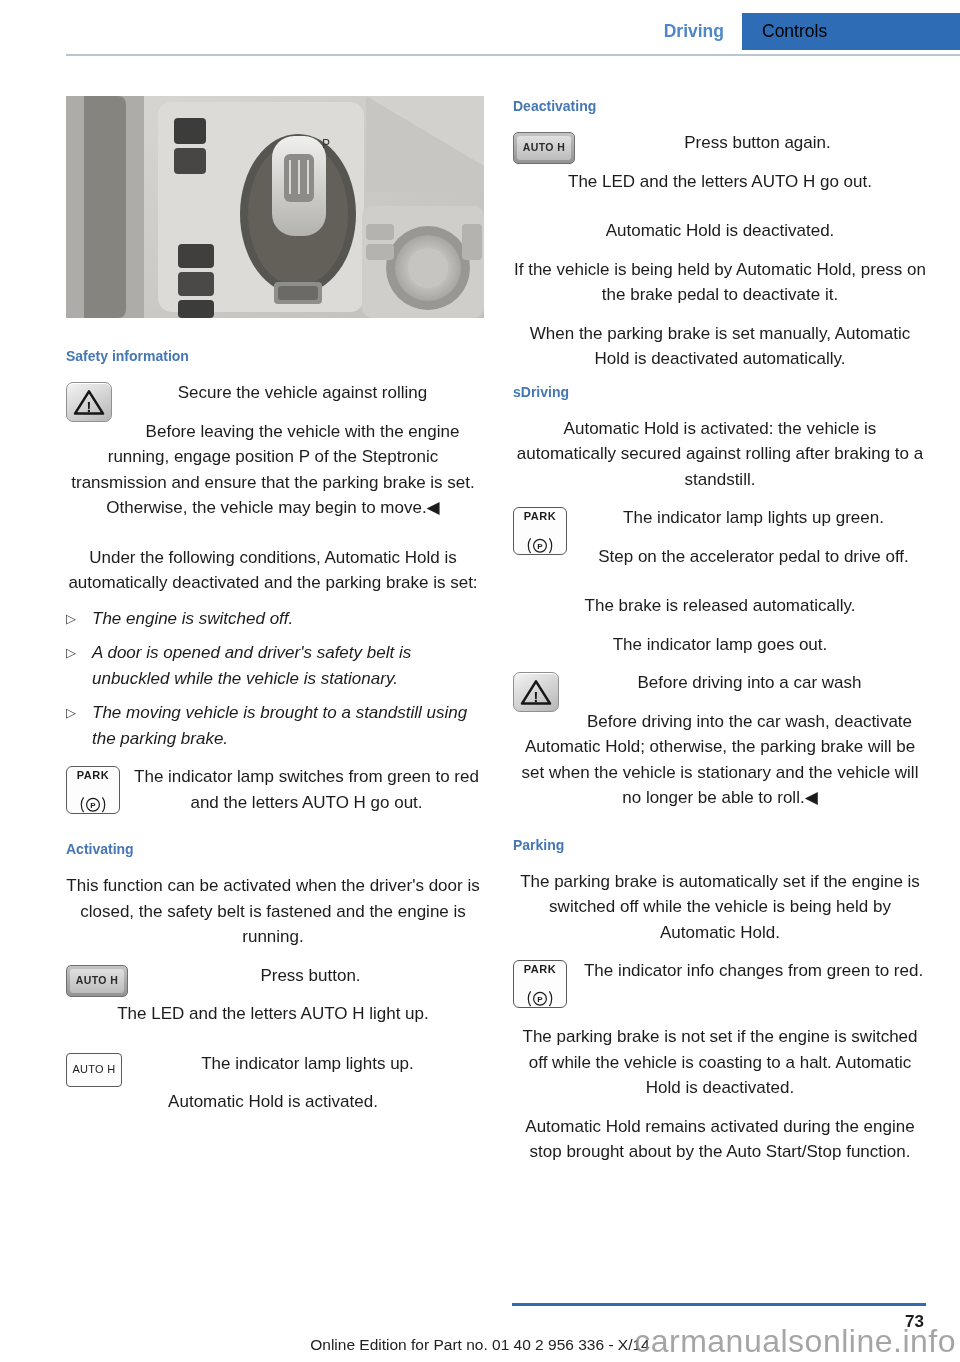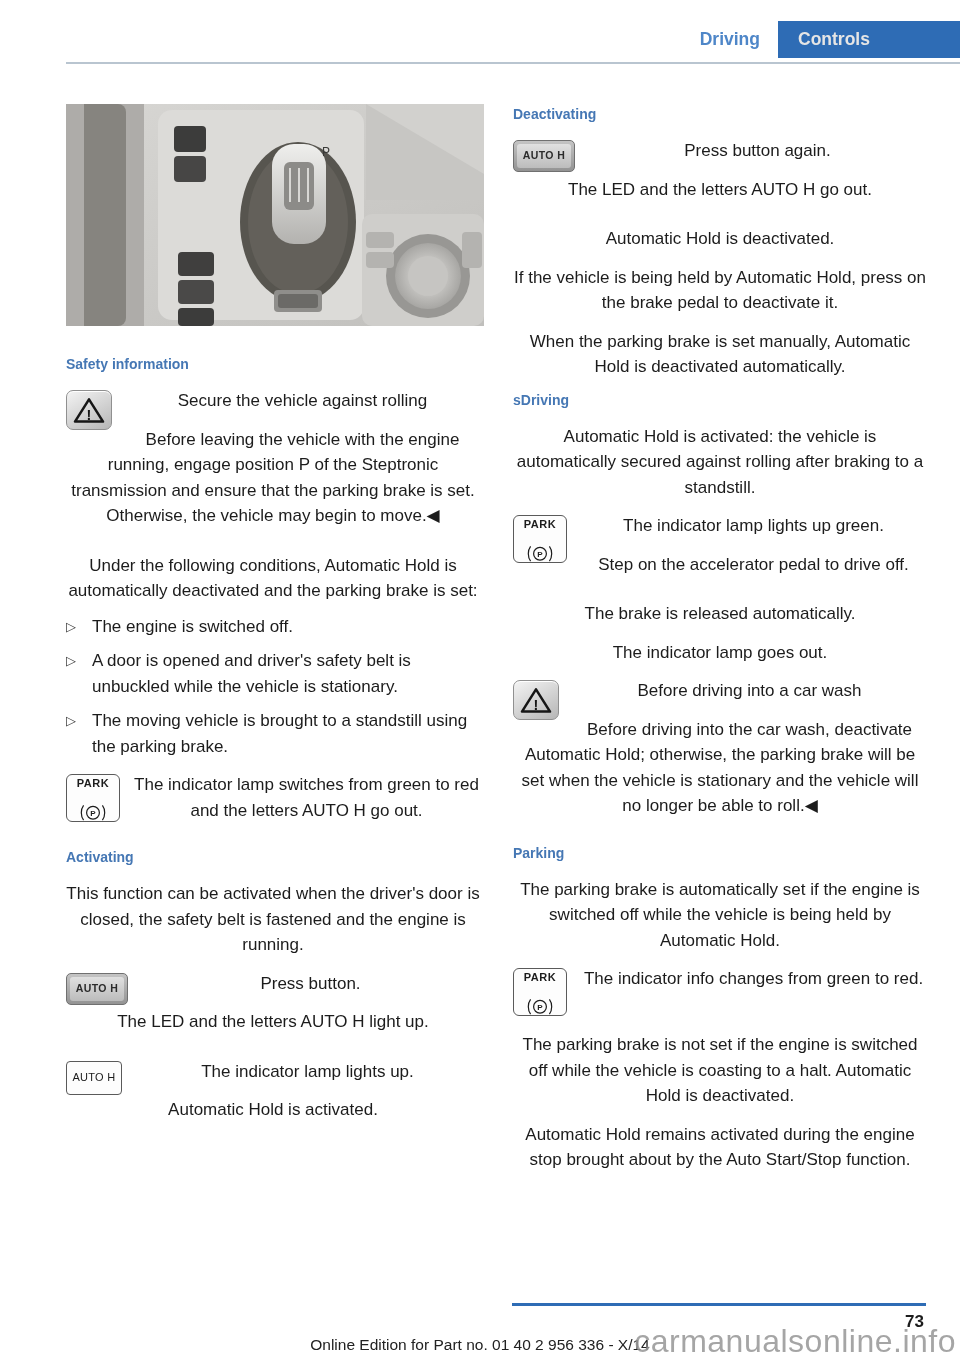--- a/index.html
+++ b/index.html
@@ -4,36 +4,36 @@
 <style>
   :root{
     --tab-blue:#2e6cb5; --crumb-blue:#4e86c8; --heading-blue:#4577b4;
     --rule-gray:#b9c5d0; --text:#1c1c1c; --footer-rule-blue:#2e6cb5;
   }
   *{box-sizing:border-box;margin:0;padding:0;}
   html,body{background:#ffffff;}
   body{width:960px;height:1362px;font-family:"Liberation Sans",sans-serif;color:var(--text);position:relative;overflow:hidden;}
   .page{width:960px;height:1362px;position:relative;background:#fff;}
 
-  .page-header{display:flex;justify-content:flex-end;align-items:center;padding-top:21px;}
+  .page-header{display:flex;justify-content:flex-end;align-items:center;padding-top:13px;}
   .crumb{color:var(--crumb-blue);font-weight:bold;font-size:17.5px;margin-right:18px;}
-  .tab{background:var(--tab-blue);color:#e5e5e5;font-weight:bold;font-size:17.5px;width:182px;padding:8px 0 8px 20px;}
+  .tab{background:var(--tab-blue);color:#000000;font-weight:normal;font-size:17.5px;width:218px;padding:8px 0 8px 20px;}
   .header-rule{height:2px;background:var(--rule-gray);margin:4px 0 0 66px;}
 
   .columns{display:flex;gap:33px;padding:40px 34px 0 66px;}
   .col{width:414px;flex:0 0 414px;font-size:17px;line-height:1.5;}
   .col > :first-child{margin-top:0;}
   h2{color:var(--heading-blue);font-size:14px;font-weight:bold;margin:9px 0 8px;}
   p{margin:13px 0 10px;text-align:center;}
 
   .console-photo{width:418px;height:222px;margin:0 0 28px;display:block;}
 
   .bullet-row{display:flex;margin:0 0 9px;}
   .bullet-marker{flex:0 0 26px;font-size:13px;color:#3a3a3a;padding-top:3px;}
-  .bullet-text{flex:1;}
+  .bullet-text{flex:1;font-style:italic;}
 
   .icon-note{margin:12px 0 14px;}
   .icon-note::after{content:"";display:block;clear:both;}
   .float-icon{float:left;margin:2px 13px 2px 0;}
 
   .warn-icon{display:flex;align-items:center;justify-content:center;width:46px;height:40px;border-radius:7px;border:1px solid #909090;background:linear-gradient(150deg,#f4f4f4,#b6b6b6);box-shadow:inset 0 1px 0 #fff;}
   .warn-svg{width:34px;height:29px;}
   .warn-tri{fill:none;stroke:#161616;stroke-width:2.6;stroke-linejoin:round;}
   .warn-ex{font-size:15px;font-weight:bold;fill:#161616;font-family:"Liberation Sans",sans-serif;}
 

